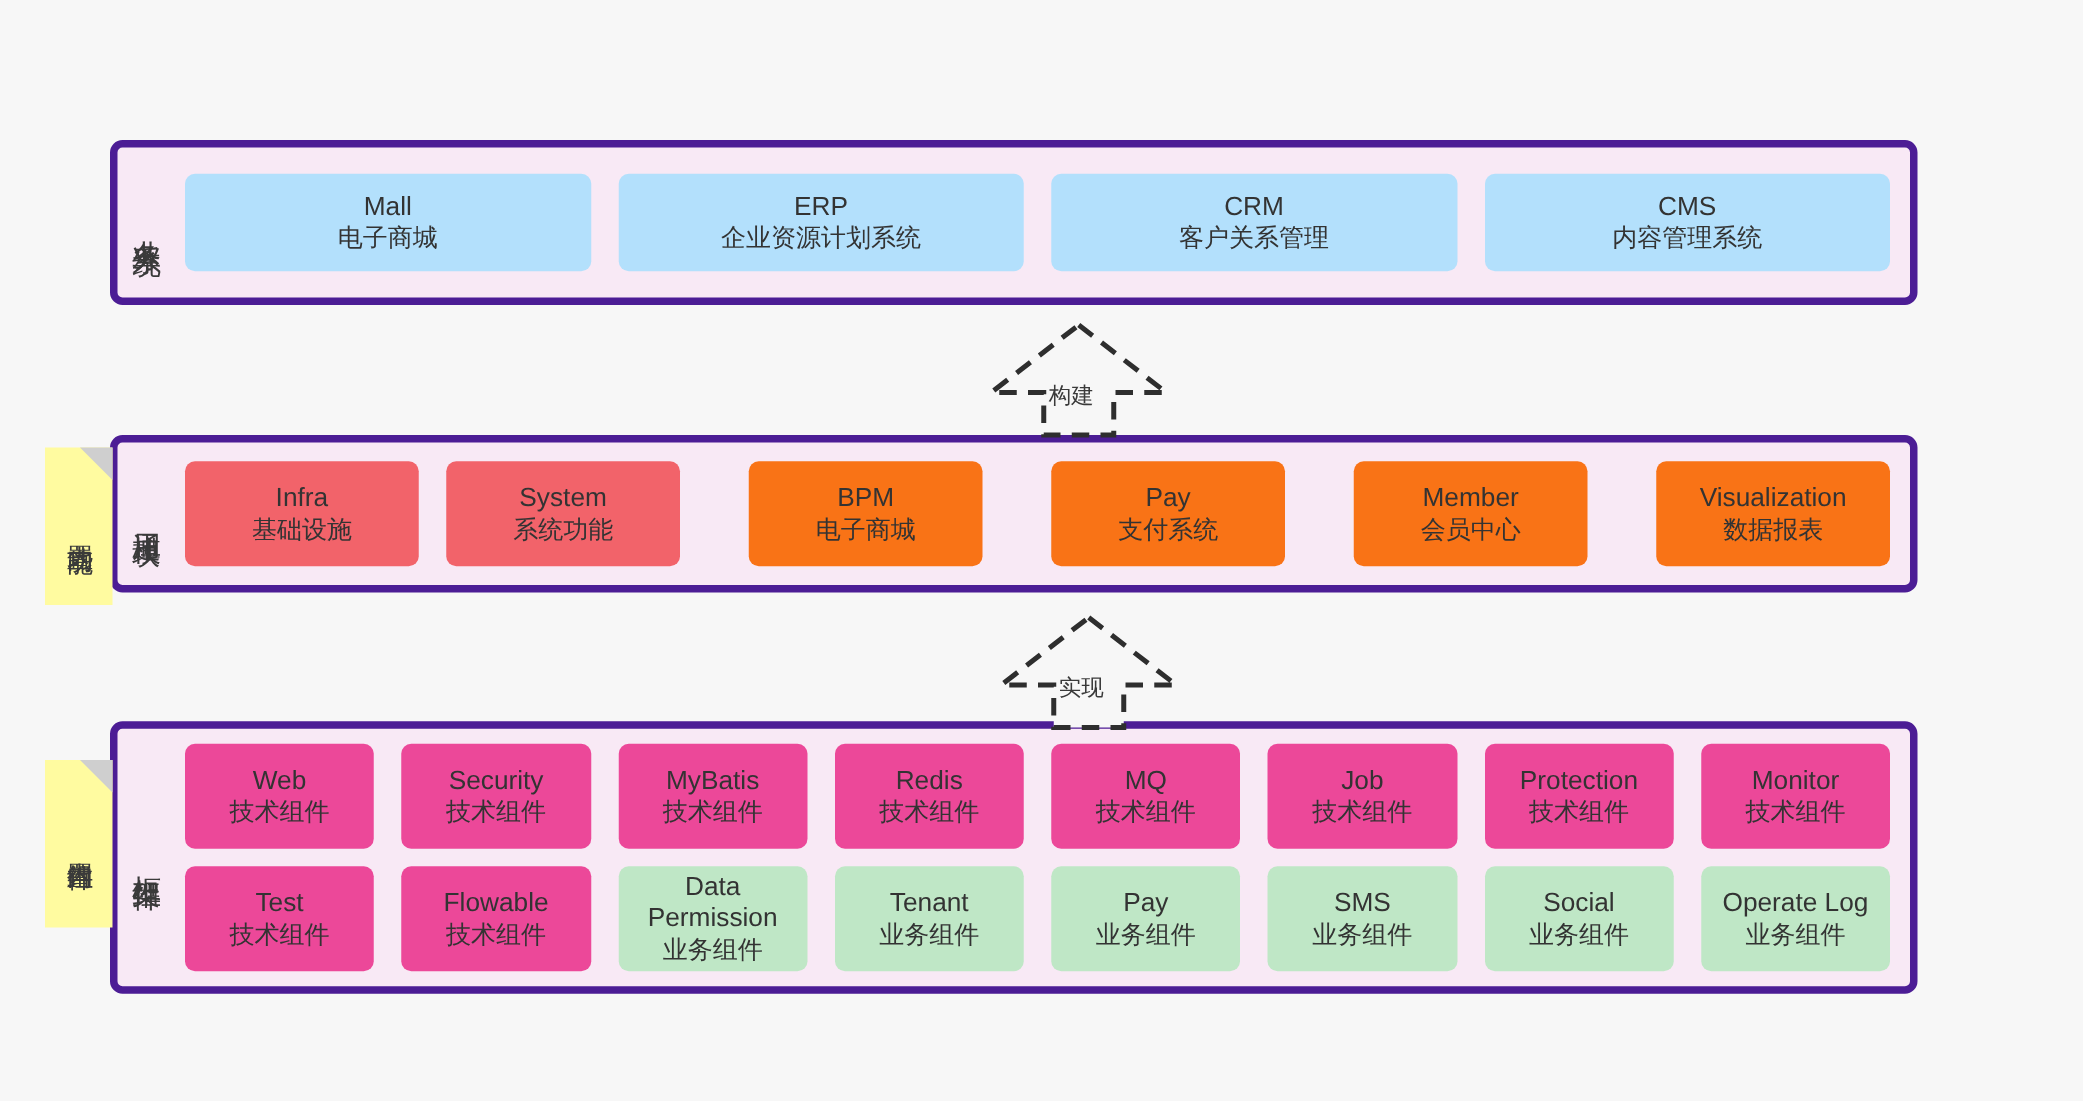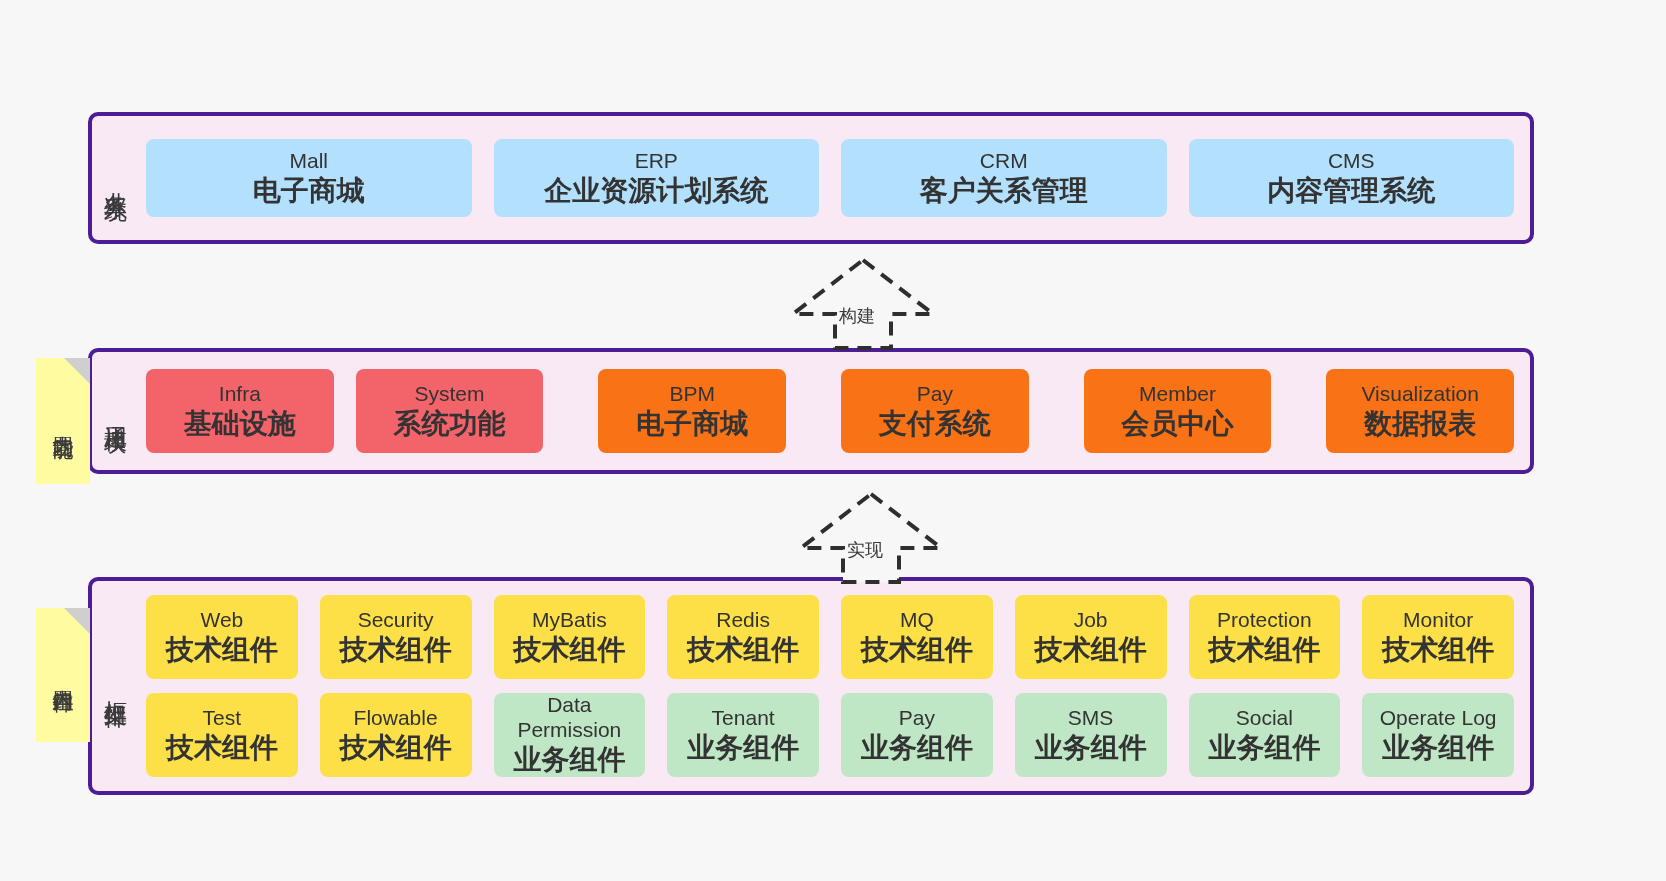--- a/index.html
+++ b/index.html
@@ -22,21 +22,21 @@
     left: 0; top: 0;
     width: 1666px;
     height: 881px;
   }
 
   
   .layer {
     position: absolute;
     box-sizing: border-box;
     background: #f8e9f5;
-    border: 4px solid #4c1d95;
+    border: 6px solid #4c1d95;
     border-radius: 10px;
     display: flex;
     flex-direction: row;
     align-items: stretch;
   }
   .layer-title {
     flex: 0 0 auto;
     width: 46px;
     display: flex;
     align-items: center;
@@ -72,27 +72,27 @@
     border-radius: 8px;
     display: flex;
     flex-direction: column;
     align-items: center;
     justify-content: center;
     text-align: center;
     line-height: 1.22;
     color: #333333;
   }
   .node .t1 { font-size: 21px; }
-  .node .t2 { font-size: 28px; font-weight: bold; }
+  .node .t2 { font-size: 20px; }
   .node.three .t1 { line-height: 1.18; }
 
   .node.blue  { background: #b3e0fc; }
   .node.red   { background: #f2636a; }
   .node.pink  { background: #f97316; margin-left: 33px; }
-  .node.green { background: #fde047; }
+  .node.green { background: #ec4899; }
   .node.lgreen{ background: #bfe7c6; }
 
   .layer-1 .node { height: 78px; }
   .layer-2 .node { height: 84px; }
   .layer-3 .node { height: 84px; }
 
   
   .sticky {
     position: absolute;
     width: 54px;

